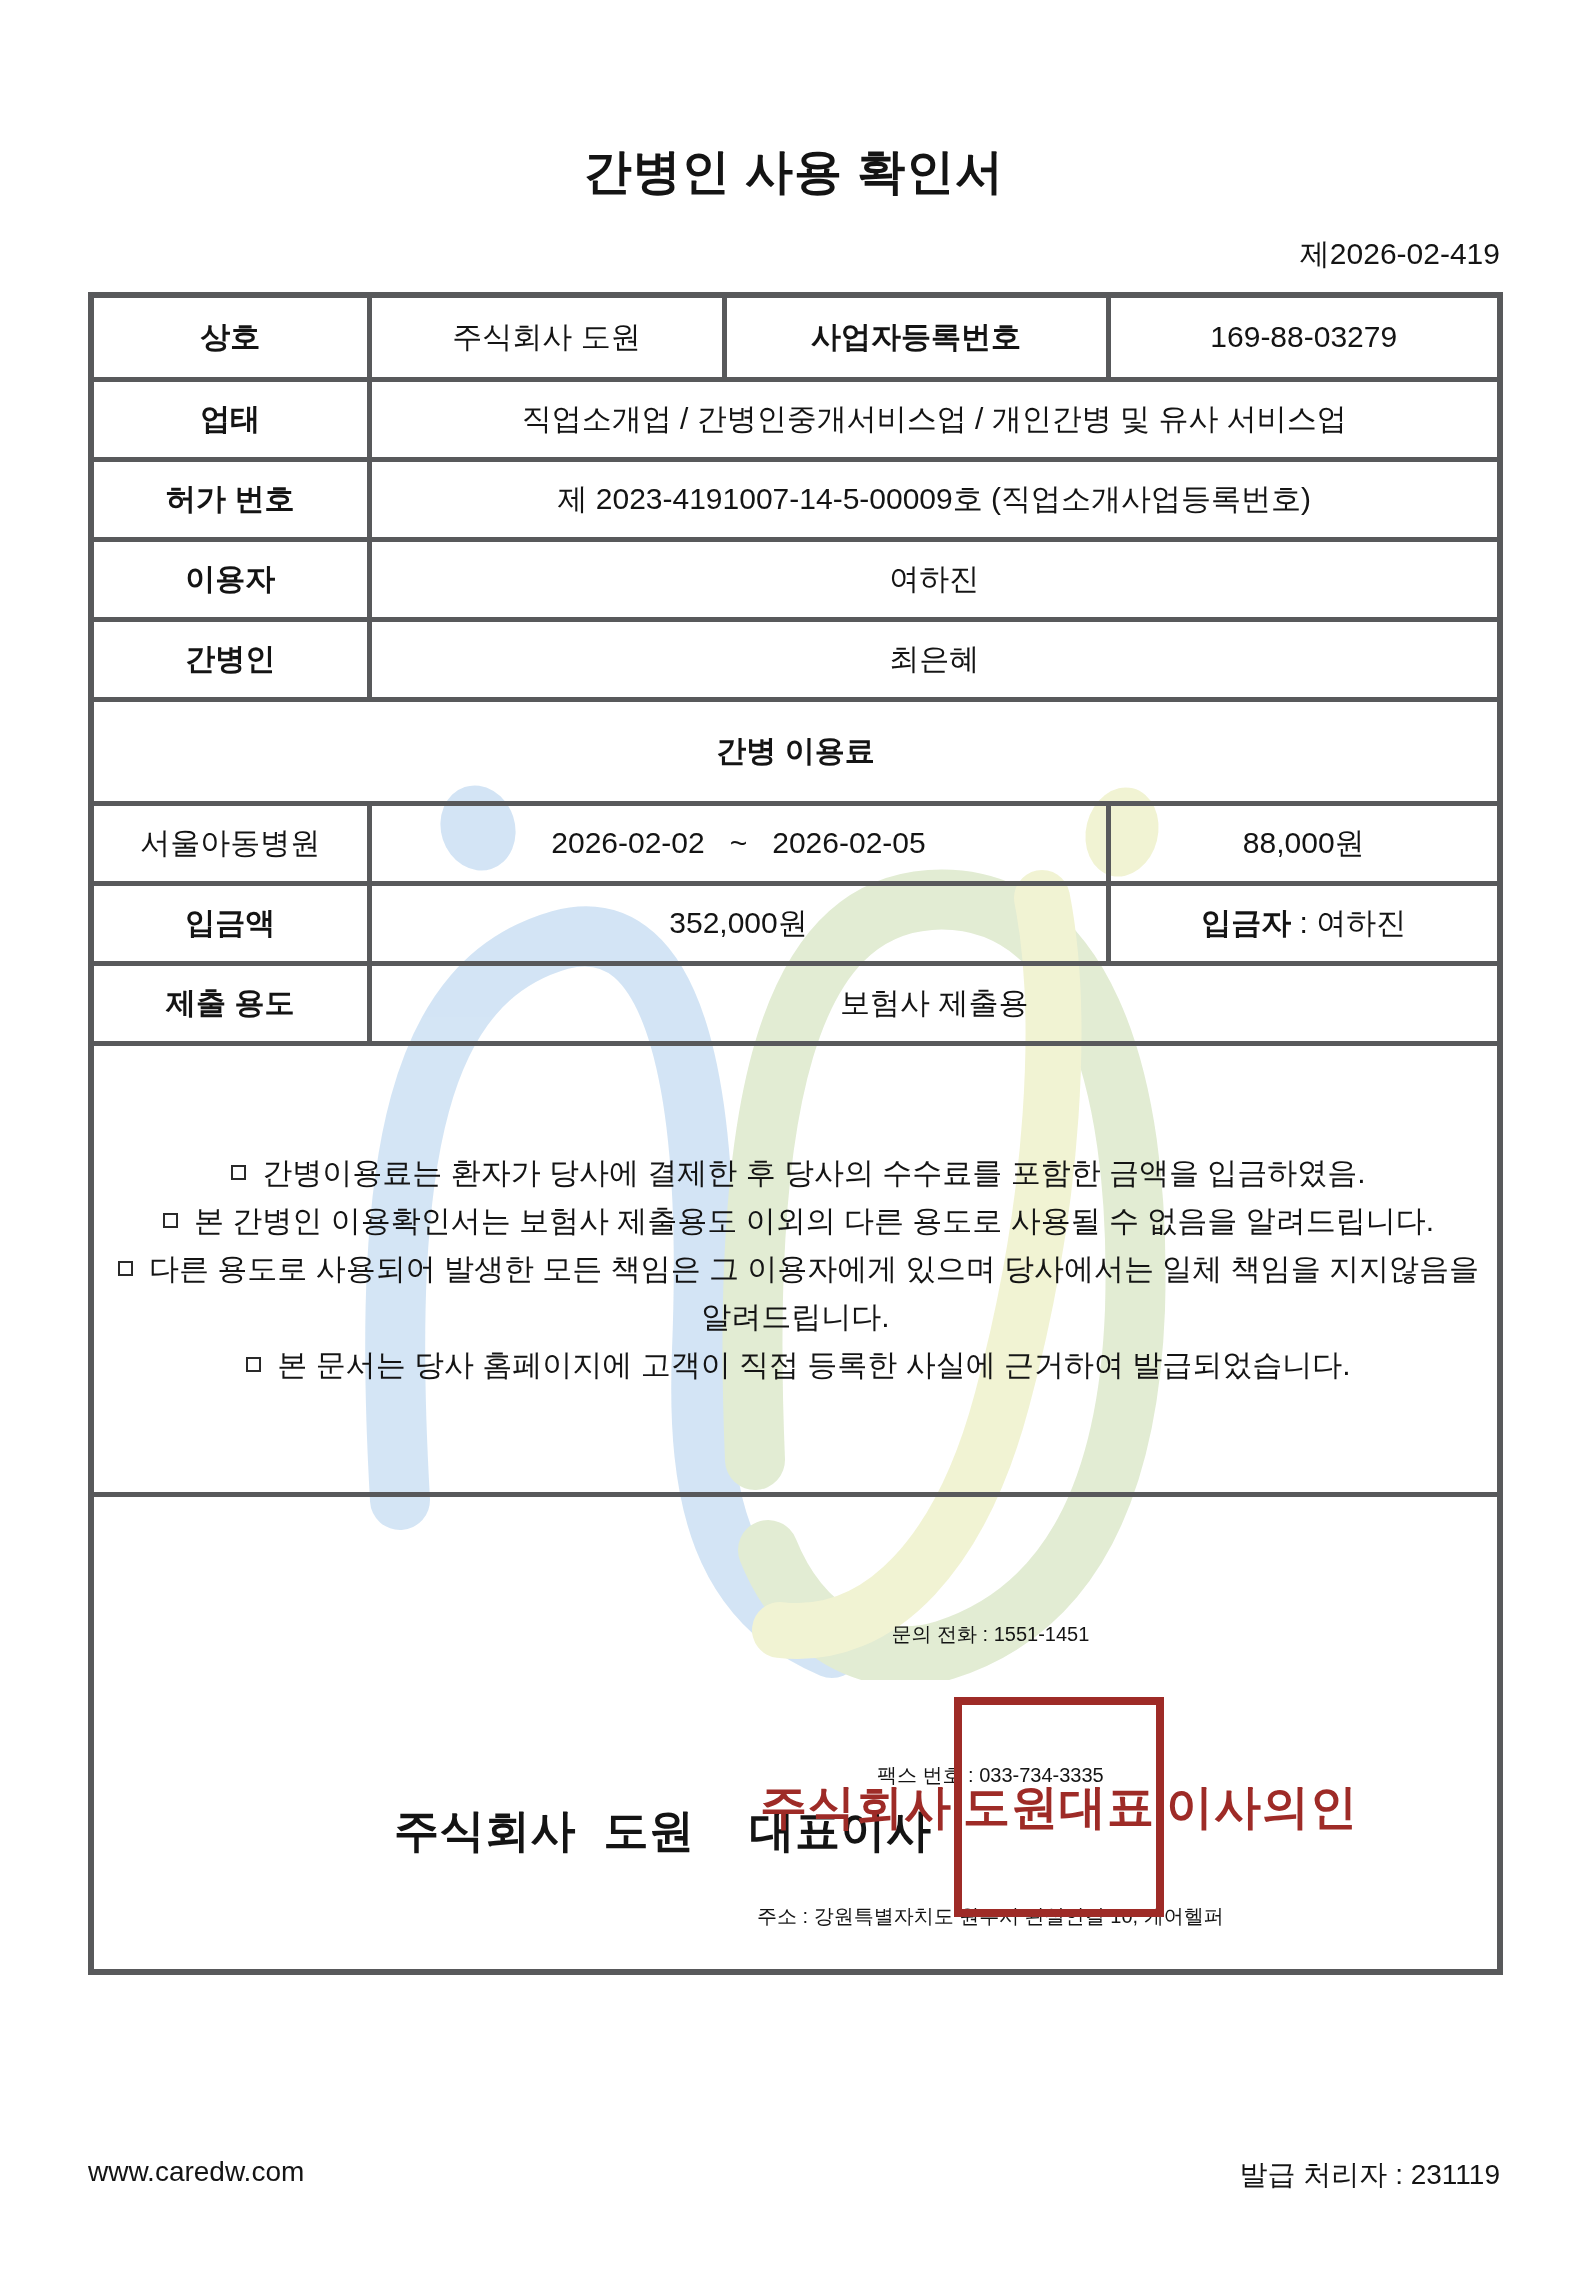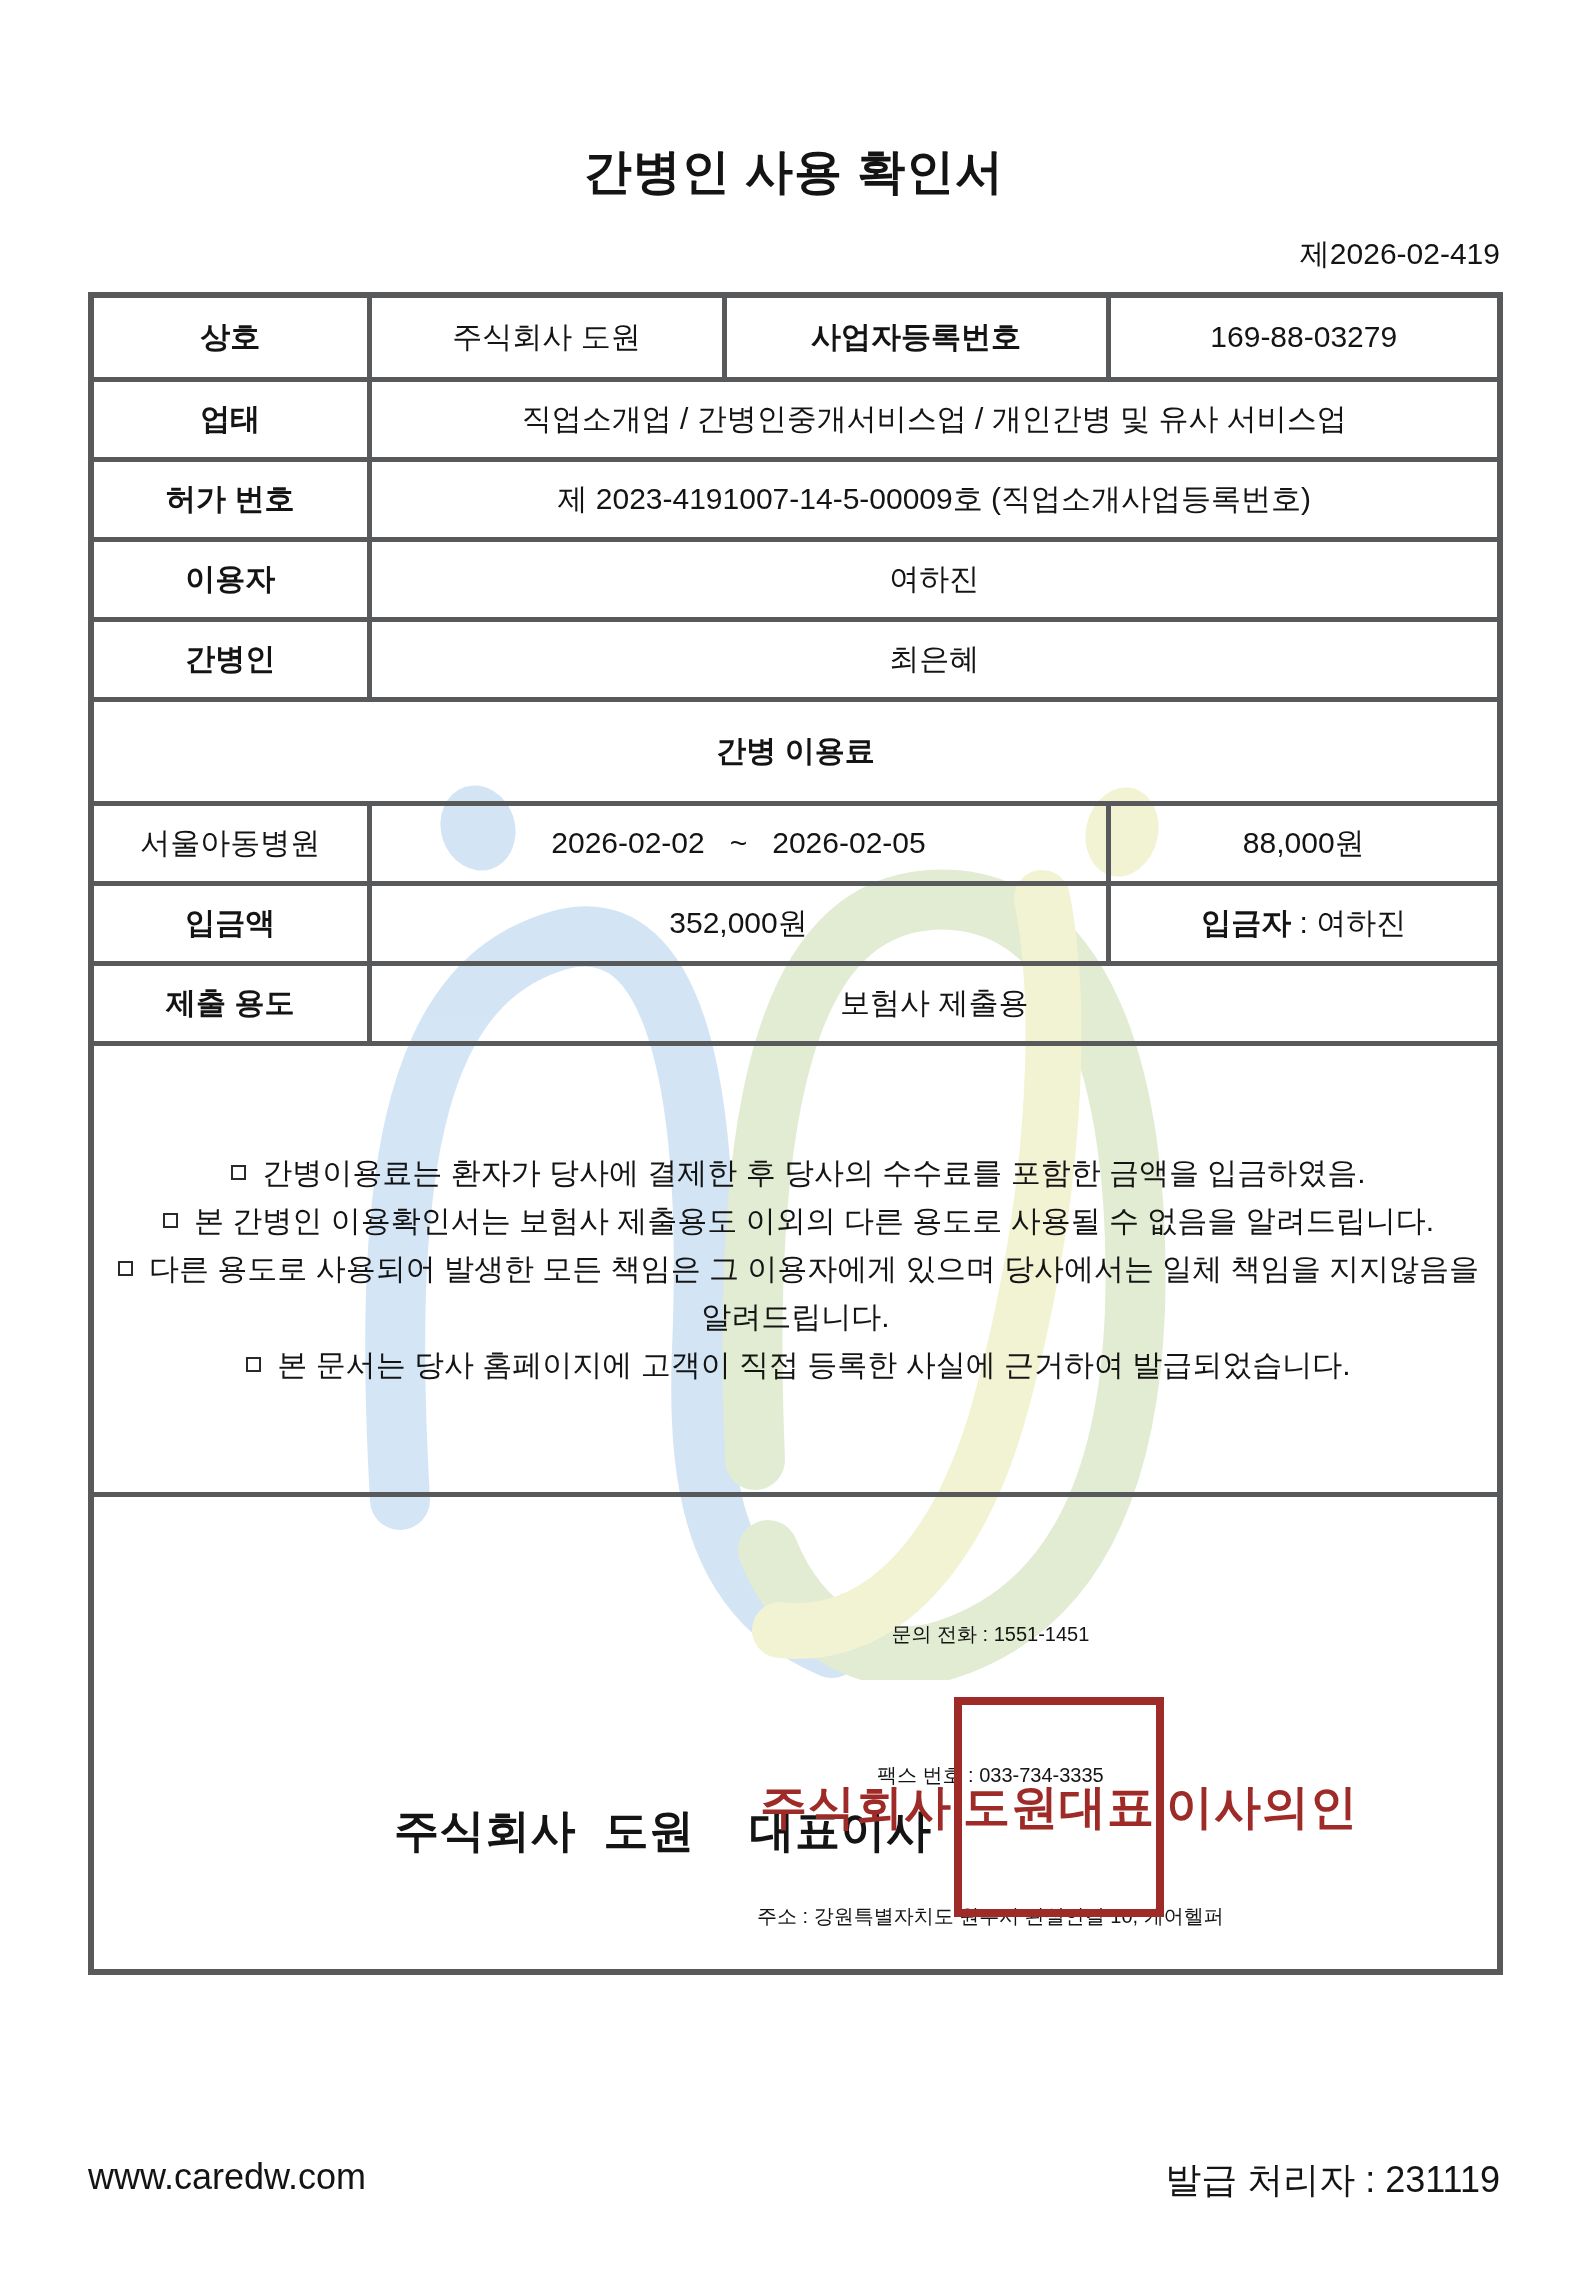--- a/index.html
+++ b/index.html
@@ -63,21 +63,21 @@
     border:8px solid #9e2b27;color:#9e2b27;
     display:flex;flex-direction:row;justify-content:center;align-items:center;
     font-weight:bold;font-size:47px;line-height:63px;letter-spacing:1px;
     background:rgba(255,255,255,0.0);
     gap:11px;
   }
   .stamp div{white-space:nowrap;}
   
   .footer{
     position:absolute;left:88px;top:2156px;width:1412px;z-index:2;
-    display:flex;justify-content:space-between;font-size:36px;
+    display:flex;justify-content:space-between;font-size:28px;
   }
 </style>
 </head>
 <body>
 
 <svg class="watermark" viewBox="0 0 970 910" aria-hidden="true">
   <g fill="none" stroke-linecap="round" opacity="0.9">
     <path stroke-width="60" d="M 120,730 C 100,380 140,210 280,170 C 400,137 432,330 422,580 C 416,730 442,832 552,878" stroke="#cfe2f4"></path>
     <path stroke-width="60" d="M 475,690 C 460,330 510,140 650,130 C 800,120 862,300 855,540 C 848,720 790,840 665,880 C 590,903 520,860 488,780" stroke="#dfeacf"></path>
     <path stroke-width="56" d="M 762,128 C 784,240 776,430 722,630 C 682,780 602,872 500,860" stroke="#f0f2cf"></path>

